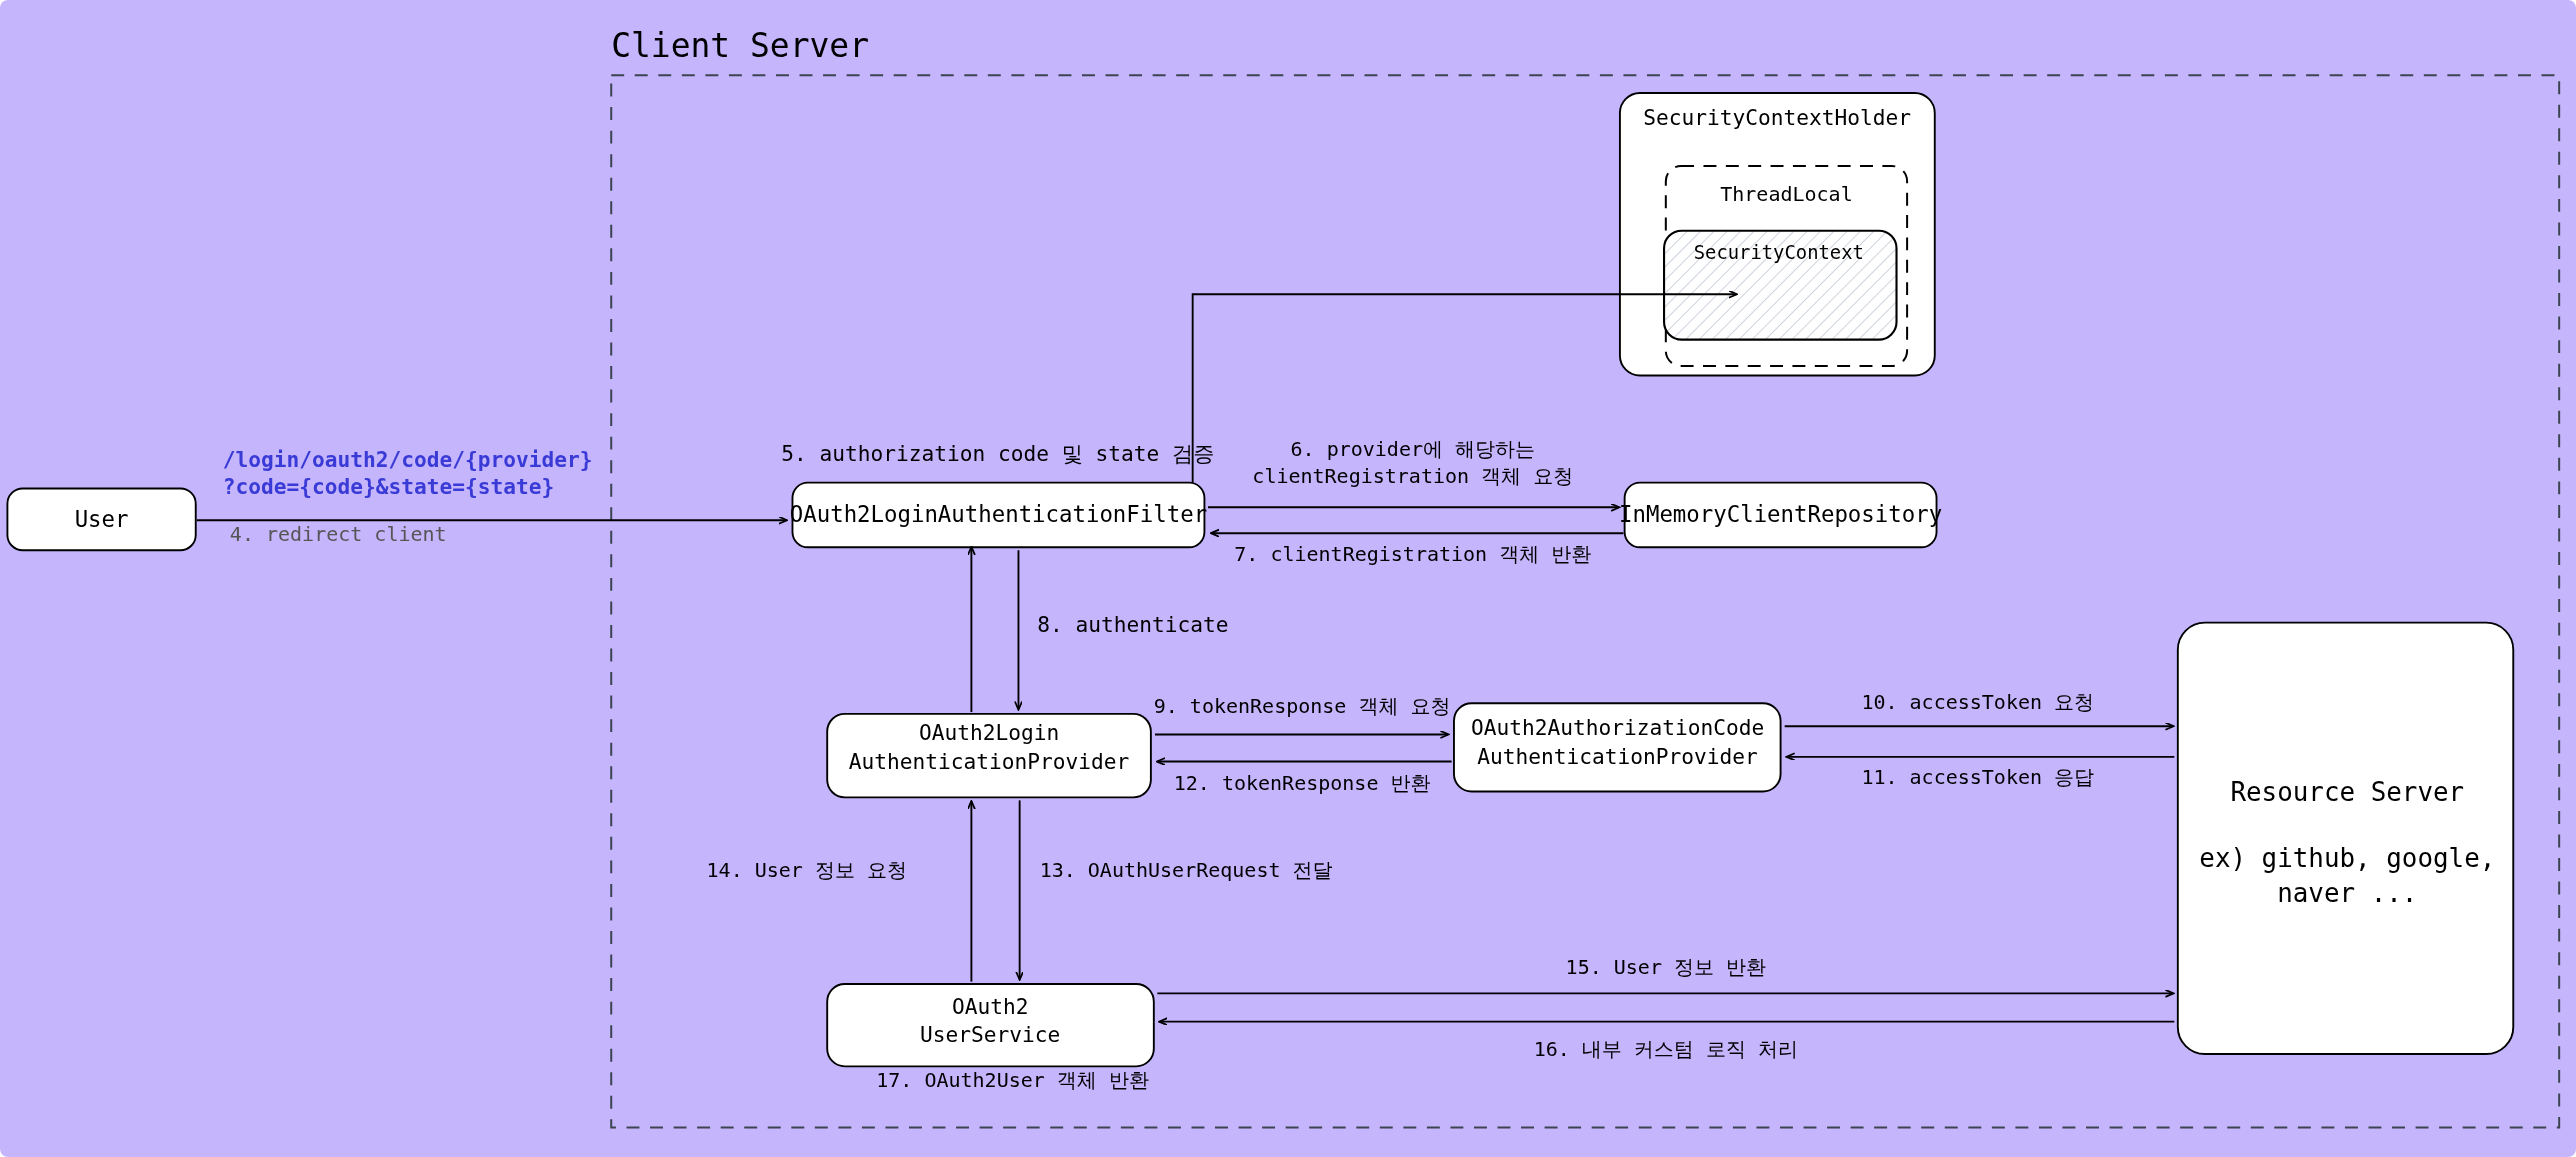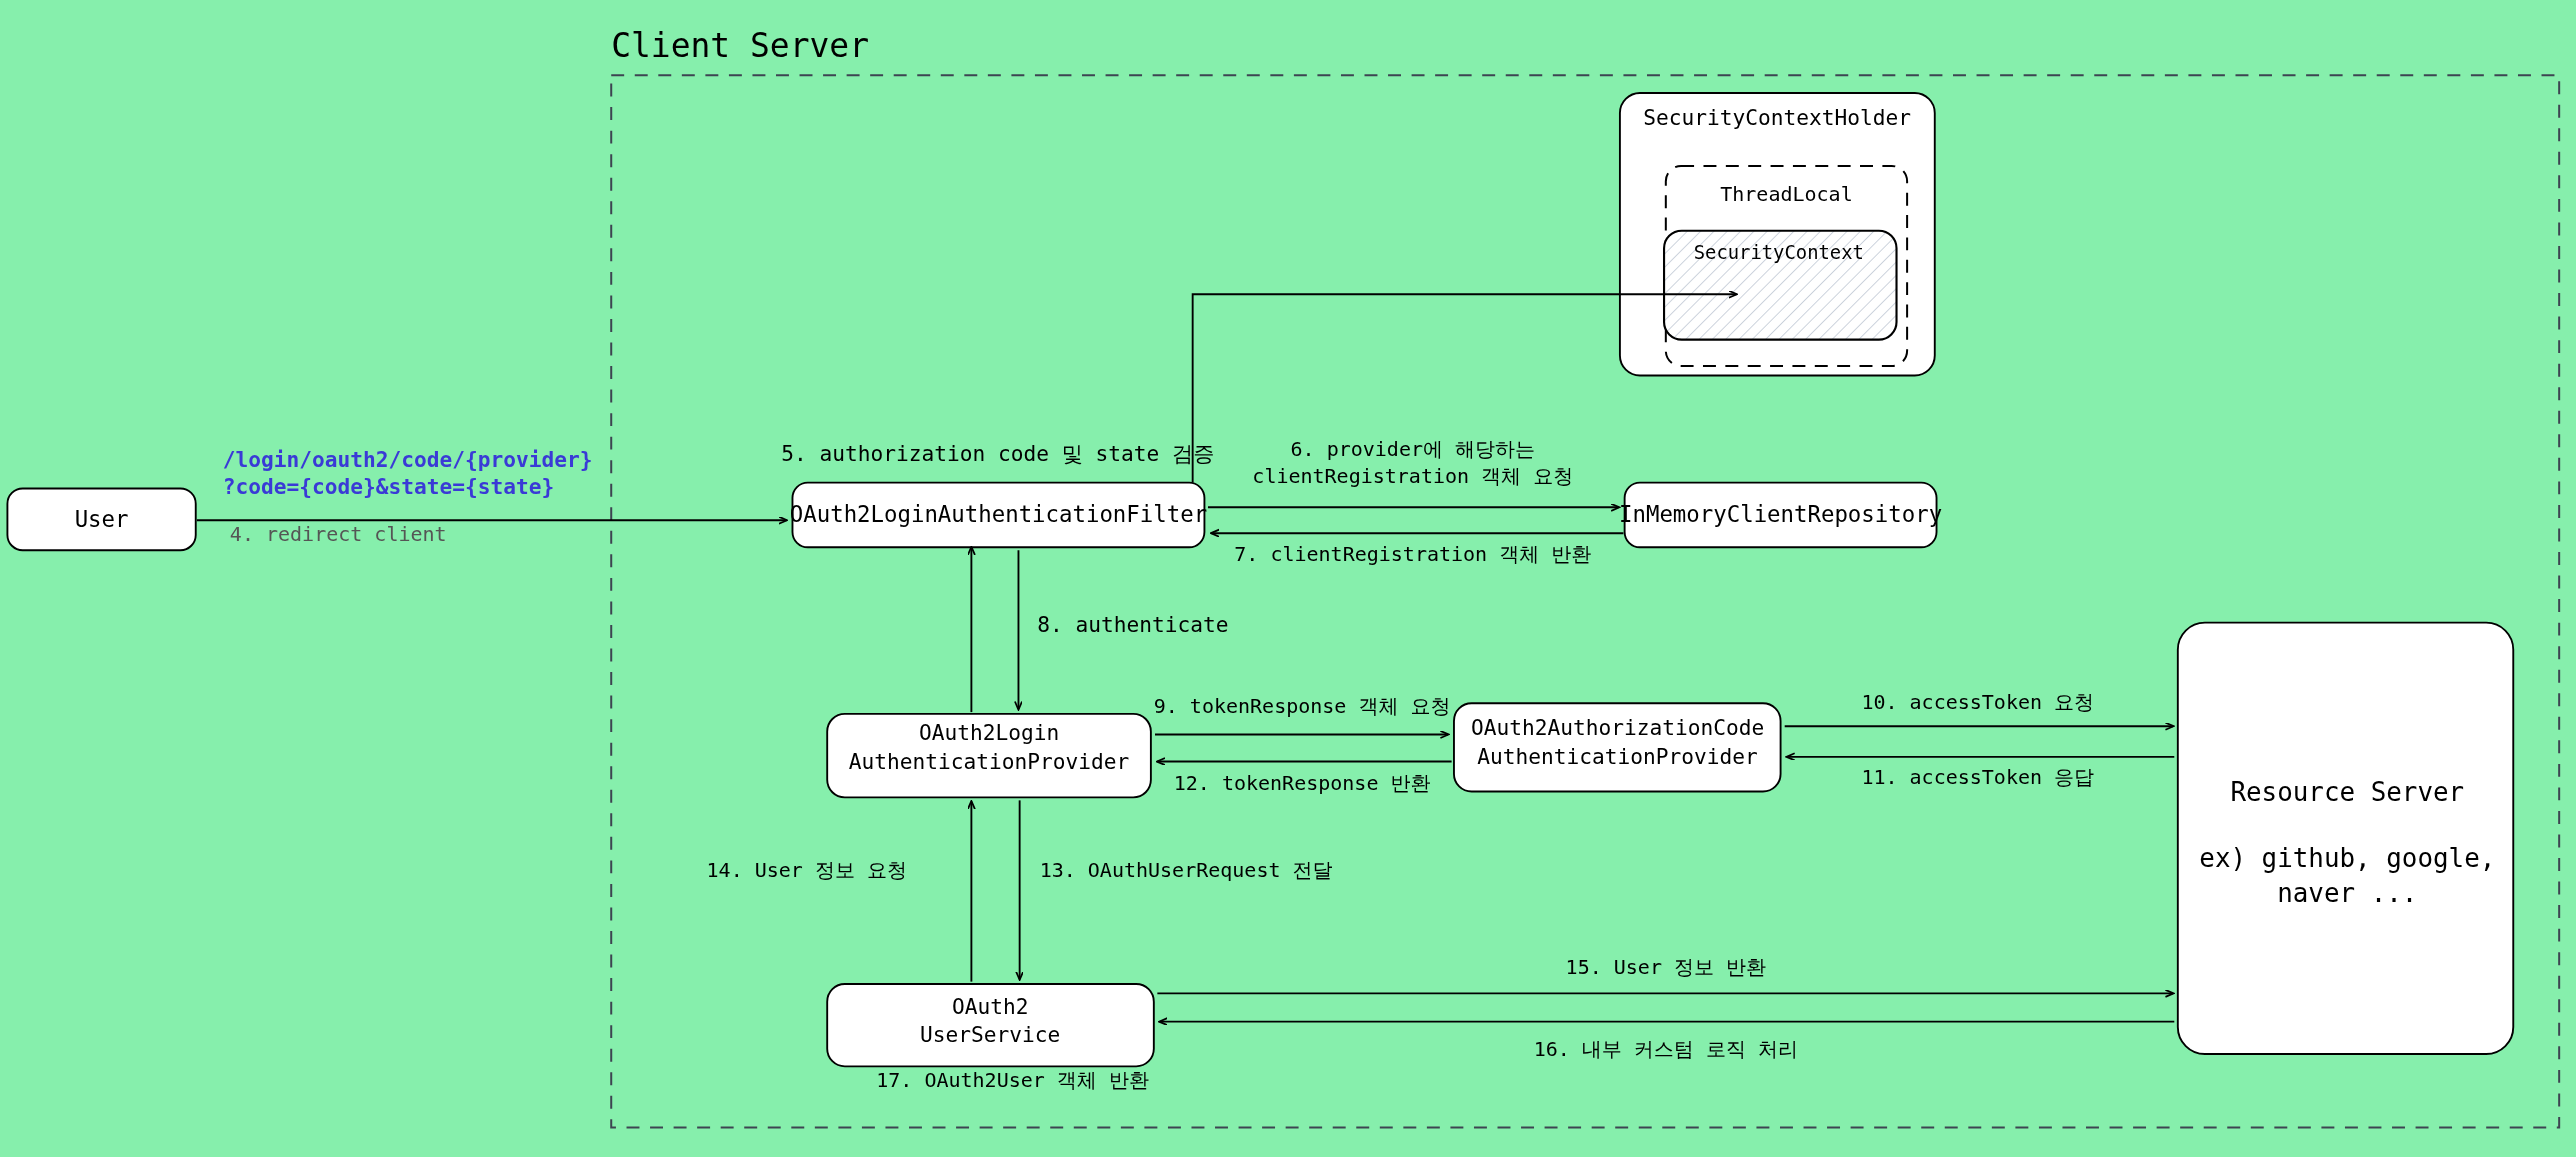--- a/index.html
+++ b/index.html
@@ -1,17 +1,17 @@
 <!DOCTYPE html>
 <html style="font-size:9.4px"><head>
 <meta charset="utf-8">
 <style>
   html,body{margin:0;padding:0;background:#ffffff;}
   body{font-family:"DejaVu Sans Mono",monospace;}
-  #stage{position:relative;width:2576px;height:1157px;background:#86efac;overflow:hidden;}
+  #stage{position:relative;width:2576px;height:1157px;background:#c4b5fd;overflow:hidden;border-radius:8px;}
   svg#diagram{position:absolute;left:0;top:0;width:2576px;height:1157px;}
   .nodeLabel{font-family:"DejaVu Sans Mono","Liberation Mono",monospace;fill:#000;text-anchor:middle;dominant-baseline:middle;}
   .edgeLabel{font-family:"DejaVu Sans Mono","Liberation Mono",monospace;fill:#000;text-anchor:middle;dominant-baseline:middle;}
   .edgeLabelLeft{font-family:"DejaVu Sans Mono","Liberation Mono",monospace;fill:#000;text-anchor:start;dominant-baseline:middle;}
   .urlLabel{font-family:"DejaVu Sans Mono","Liberation Mono",monospace;fill:#3a3ad6;text-anchor:start;dominant-baseline:middle;font-weight:bold;}
   .redirectLabel{font-family:"DejaVu Sans Mono","Liberation Mono",monospace;fill:#555555;text-anchor:start;dominant-baseline:middle;}
   .title{font-family:"DejaVu Sans Mono","Liberation Mono",monospace;fill:#000;text-anchor:start;dominant-baseline:middle;}
   .boxStroke{fill:#ffffff;stroke:#000000;stroke-width:3.2;}
   .boxStrokeHatch{fill:url(#hatch);stroke:#000000;stroke-width:3.6;}
   .dashOuter{fill:none;stroke:#3d4451;stroke-width:3.4;stroke-dasharray:22 18;}

